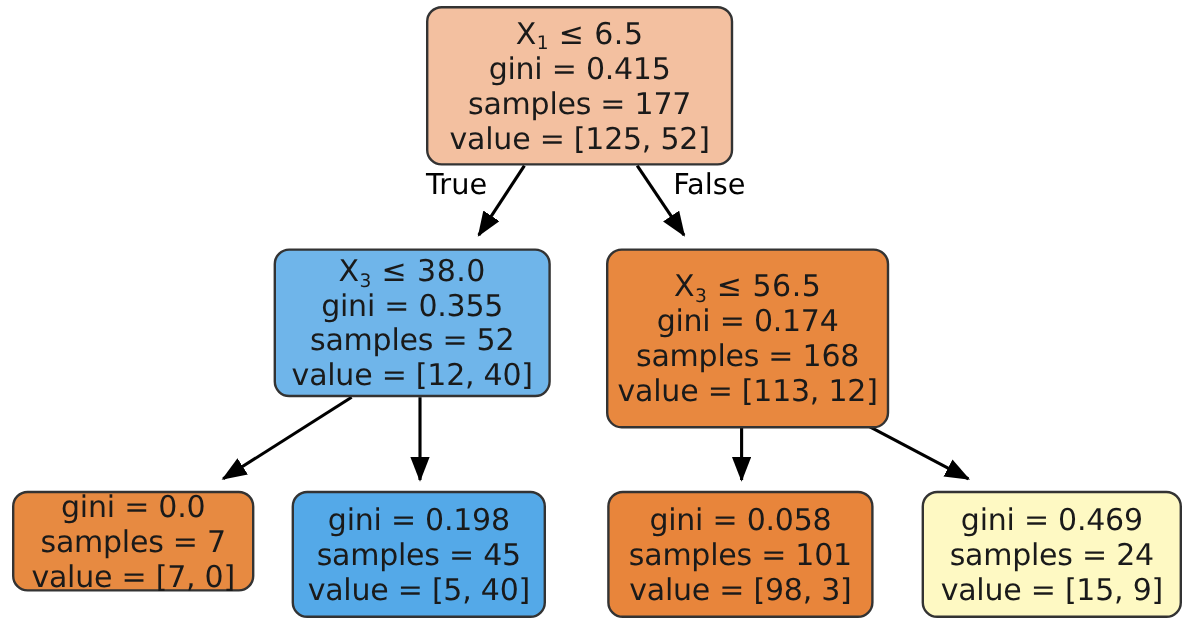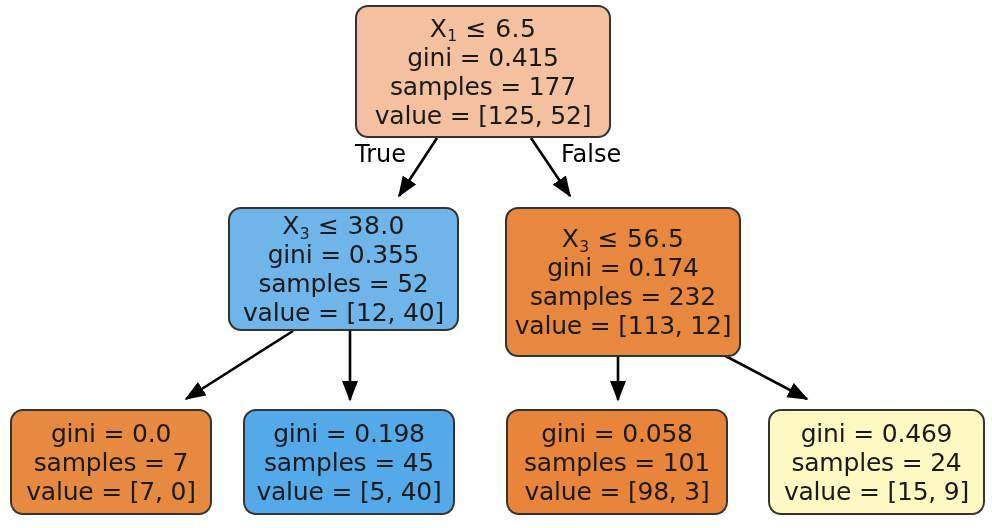--- a/index.html
+++ b/index.html
@@ -93,25 +93,25 @@
   <div class="node" style="left:228px; top:207px; width:231px; height:124px; background:#6fb5ea;">
     <div class="line cond">X<sub>3</sub> ≤ 38.0</div>
     <div class="line">gini = 0.355</div>
     <div class="line">samples = 52</div>
     <div class="line">value = [12, 40]</div>
   </div>
 
   <div class="node" style="left:505px; top:207px; width:236px; height:150px; background:#e8883f;">
     <div class="line cond">X<sub>3</sub> ≤ 56.5</div>
     <div class="line">gini = 0.174</div>
-    <div class="line">samples = 232</div>
+    <div class="line">samples = 168</div>
     <div class="line">value = [113, 12]</div>
   </div>
 
-  <div class="node" style="left:10px; top:409px; width:202px; height:106px; background:#e78a41;">
+  <div class="node" style="left:10px; top:409px; width:202px; height:84px; background:#e78a41;">
     <div class="line">gini = 0.0</div>
     <div class="line">samples = 7</div>
     <div class="line">value = [7, 0]</div>
   </div>
 
   <div class="node" style="left:243px; top:409px; width:212px; height:106px; background:#54a9e8;">
     <div class="line">gini = 0.198</div>
     <div class="line">samples = 45</div>
     <div class="line">value = [5, 40]</div>
   </div>

